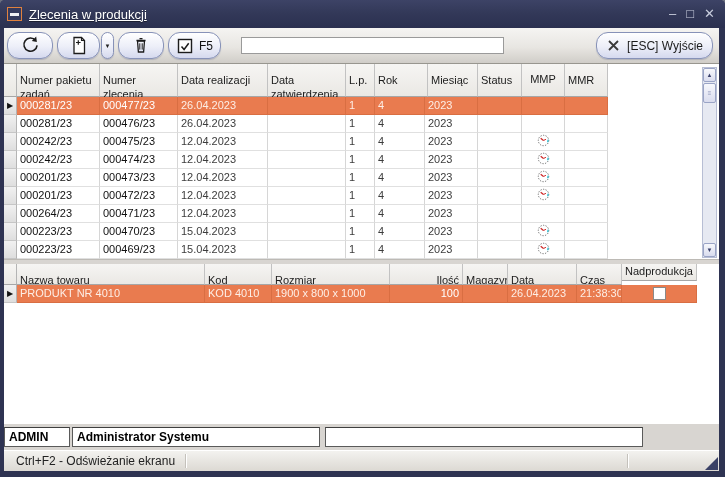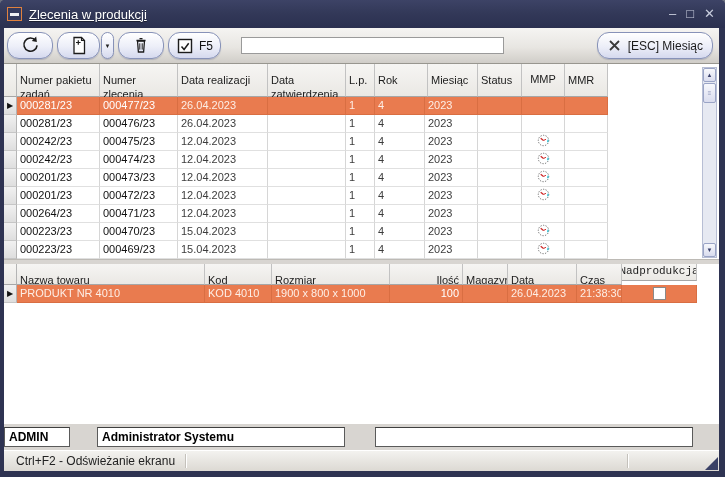--- a/index.html
+++ b/index.html
@@ -58,40 +58,40 @@
   .grow.selected .cell.bold { color:#ffffff; }
 
   
   .c0{width:83px} .c1{width:78px} .c2{width:90px} .c3{width:78px} .c4{width:29px}
   .c5{width:50px} .c6{width:53px} .c7{width:44px} .c8{width:43px} .c9{width:43px}
   .c0,.c1,.c2,.c3,.c4,.c5,.c6,.c7,.c8,.c9 { flex:0 0 auto; }
   .c8 { display:flex; align-items:center; justify-content:center; padding:0; }
 
   
   .p0{width:188px} .p1{width:67px} .p2{width:118px} .p3{width:73px; text-align:right; }
-  .p4{width:45px} .p5{width:69px} .p6{width:45px} .p7{width:75px; display:flex; align-items:center; justify-content:center; padding:0;font-family:Liberation Mono, monospace;}
+  .p4{width:45px} .p5{width:69px} .p6{width:45px} .p7{width:75px; display:flex; align-items:center; justify-content:center; padding:0;}
   .p0,.p1,.p2,.p3,.p4,.p5,.p6,.p7 { flex:0 0 auto; }
 
   .gap { height:5px; background:#d8d5d1; border-top:1px solid #bdbab5; }
 
   .checkbox { width:13px; height:13px; background:#ffffff; border:1px solid #8a8a8a; display:inline-block; }
 
   
   .vscroll { position:absolute; left:698px; top:3px; width:15px; height:191px;
     background:#e6e9f2; border:1px solid #b7bed4; display:flex; flex-direction:column; }
   .sbtn { height:14px; flex:0 0 14px; background:linear-gradient(180deg,#f7f8fc,#d9dcee);
     border:1px solid #9aa4c6; border-radius:2px; font-size:6px; color:#39406b;
     display:flex; align-items:center; justify-content:center; }
   .sthumb { height:20px; flex:0 0 20px; margin-top:1px; background:linear-gradient(180deg,#f7f8fc,#d9dcee);
     border:1px solid #9aa4c6; border-radius:2px; display:flex; align-items:center; justify-content:center;
     font-size:6px; color:#8b94b8; letter-spacing:0; }
   .strack { flex:1; }
 
   
-  .fields { height:26px; background:#d8d5d1; display:flex; align-items:center; padding:0;gap:25px; }
+  .fields { height:26px; background:#d8d5d1; display:flex; align-items:center; padding:0; }
   .fld { height:20px; background:#fff; border:1px solid #5a5a5a; border-top-color:#3f3f3f;
     font-family:"Liberation Sans",sans-serif; font-weight:bold; font-size:12px; color:#000;
     padding:1px 4px; }
   .fld1 { width:66px; } .fld2 { width:248px; margin-left:2px; } .fld3 { width:318px; margin-left:5px; }
 
   
   .statusbar { height:21px; background:linear-gradient(180deg,#f3f2ef,#dcd9d3); border-top:1px solid #ffffff;
     position:relative; display:flex; align-items:center; font-size:12px; color:#222; padding-left:12px; }
   .sdiv { position:absolute; top:3px; bottom:3px; width:2px; background:#c4c1bb; border-right:1px solid #fff; }
   .sdiv.d1 { left:181px; } .sdiv.d2 { left:623px; }
@@ -158,21 +158,21 @@
         </span>
         <span>F5</span>
       </div>
       <input class="filter" type="text" value="" style="">
       <div class="tbtn exitbtn">
         <span>
           <svg width="15" height="15" viewBox="0 0 15 15">
             <path d="M3 3 L12 12 M12 3 L3 12" stroke="#3a3a3a" stroke-width="1.8" fill="none"></path>
           </svg>
         </span>
-        <span>[ESC] Miesiąc</span>
+        <span>[ESC] Wyjście</span>
       </div>
     </div>
 
     <div class="main">
 
       <div class="grid">
         <div class="grow hrow1">
           <div class="sel hsel"></div>
           <div class="hcell c0">Numer pakietu zadań</div>
           <div class="hcell c1">Numer zlecenia</div>

